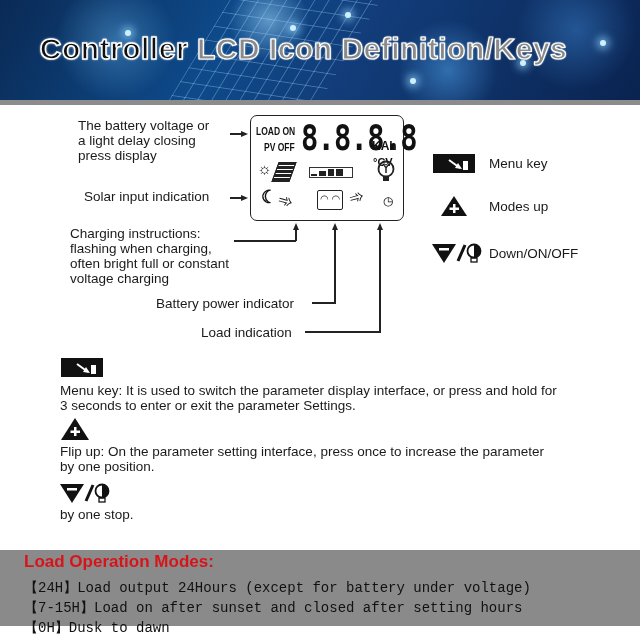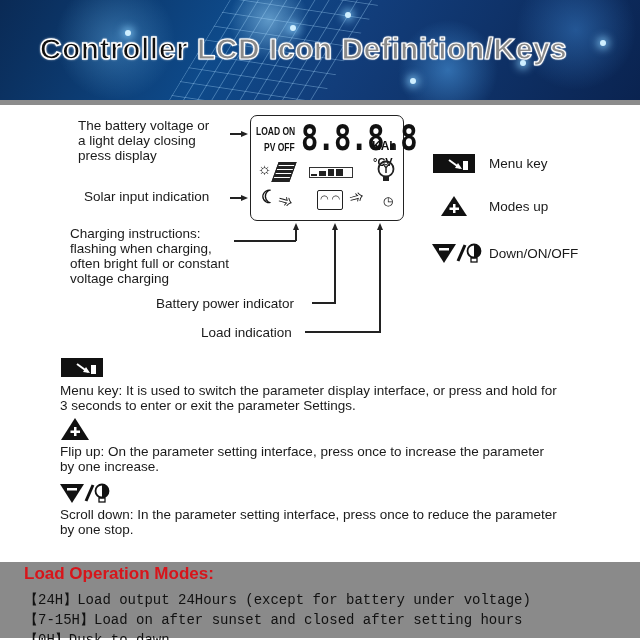--- a/index.html
+++ b/index.html
@@ -43,21 +43,21 @@
   .lcd .arr2 { position:absolute; left:98px; top:70px; font-size:18px; transform:rotate(-15deg); }
   .lcd .clock { position:absolute; left:132px; top:78px; font-size:12px; }
 
   .line { position:absolute; background:#222; }
   .arrow-up { position:absolute; width:0; height:0; border-left:3px solid transparent; border-right:3px solid transparent; border-bottom:7px solid #222; }
   .arrow-right { position:absolute; width:0; height:0; border-top:3px solid transparent; border-bottom:3px solid transparent; border-left:7px solid #222; }
 
   .key-icon { position:absolute; }
   .txt { position:absolute; font-size:13.5px; line-height:15px; color:#1a1a1a; }
 
-  .modes { position:absolute; left:0; top:562px; width:640px; height:76px; background:#8a8a8a; }
+  .modes { position:absolute; left:0; top:550px; width:640px; height:76px; background:#8a8a8a; }
   .modes h2 { position:absolute; left:24px; top:2px; margin:0; font-size:17px; font-weight:bold; color:#d8141a; }
   .modes .m { position:absolute; left:24px; font-size:14px; color:#111; line-height:16px;font-family:Liberation Mono, monospace; }
 </style>
 </head>
 <body>
 
 <div class="hero">
   <div class="grid"></div>
   <div class="dot" style="left:125px;top:30px"></div>
   <div class="dot" style="left:345px;top:12px"></div>
@@ -185,35 +185,34 @@
 
 <div class="key-icon" style="left:61px;top:418px">
   <svg width="28" height="22" viewBox="0 0 28 22">
       <polygon points="14,0 28,22 0,22" fill="#111"></polygon>
       <rect x="13" y="9" width="2.5" height="9" fill="#fff"></rect>
       <rect x="9.5" y="12.5" width="9.5" height="2.5" fill="#fff"></rect>
     </svg>
 </div>
 <div class="txt" style="left:60px;top:444px">
   <div>Flip up: On the parameter setting interface, press once to increase the parameter</div>
-  <div>by one increase.</div>
+  <div>by one position.</div>
 </div>
 
 <div class="key-icon" style="left:60px;top:482px">
   <svg width="50" height="22" viewBox="0 0 50 22">
       <polygon points="0,2 24,2 12,21" fill="#111"></polygon>
       <rect x="7" y="6" width="10" height="2.5" fill="#fff"></rect>
       <line x1="26" y1="19" x2="33" y2="3" stroke="#111" stroke-width="3"></line>
       <circle cx="42" cy="9" r="6.5" fill="none" stroke="#111" stroke-width="1.8"></circle>
       <path d="M42,2.5 A6.5,6.5 0 0,1 42,15.5 Z" fill="#111"></path>
       <rect x="39" y="16" width="6" height="4" fill="none" stroke="#111" stroke-width="1.3"></rect>
     </svg>
 </div>
 <div class="txt" style="left:60px;top:507px">
-  <div>Scroll down: In the parameter setting interface, press once to reduce the parameter</div>
   <div>by one stop.</div>
 </div>
 
 <div class="modes">
   <h2>Load Operation Modes:</h2>
   <div class="m" style="top:30px">【24H】Load output 24Hours (except for battery under voltage)</div>
   <div class="m" style="top:50px">【7-15H】Load on after sunset and closed after setting hours</div>
   <div class="m" style="top:70px">【0H】Dusk to dawn</div>
 </div>
 

